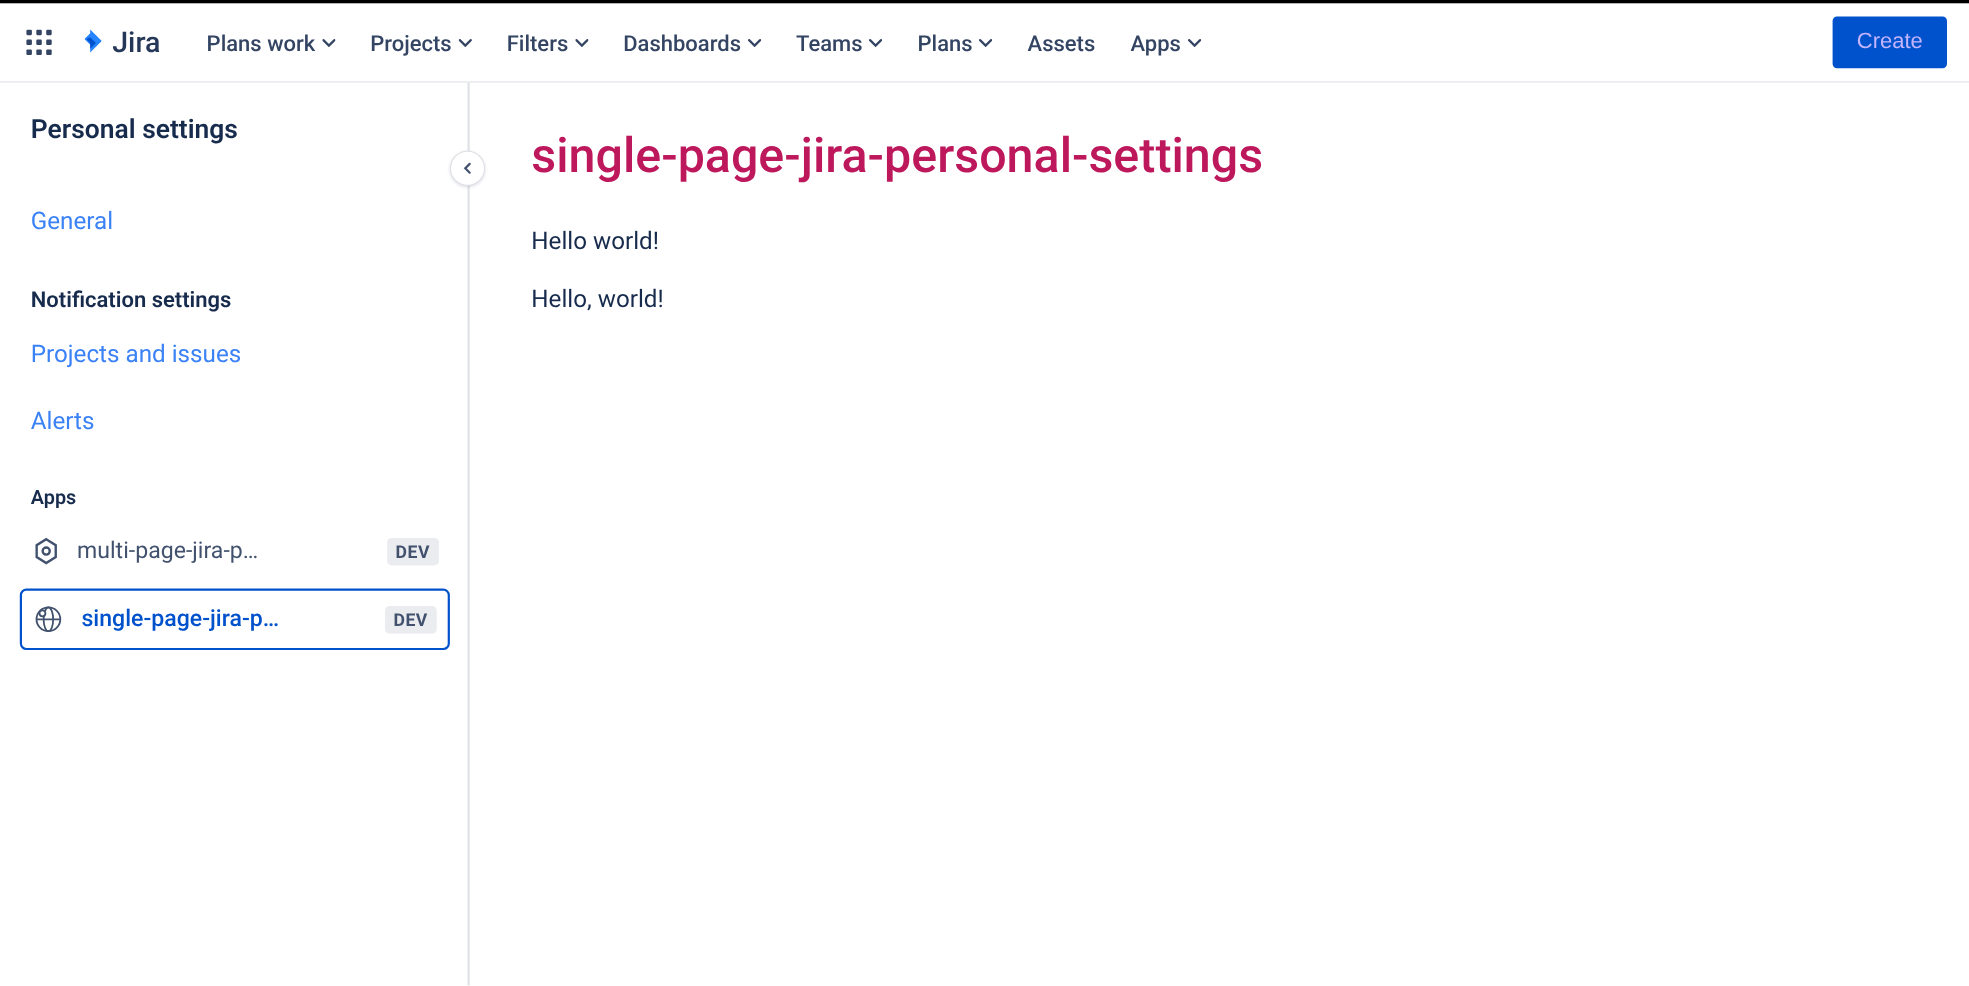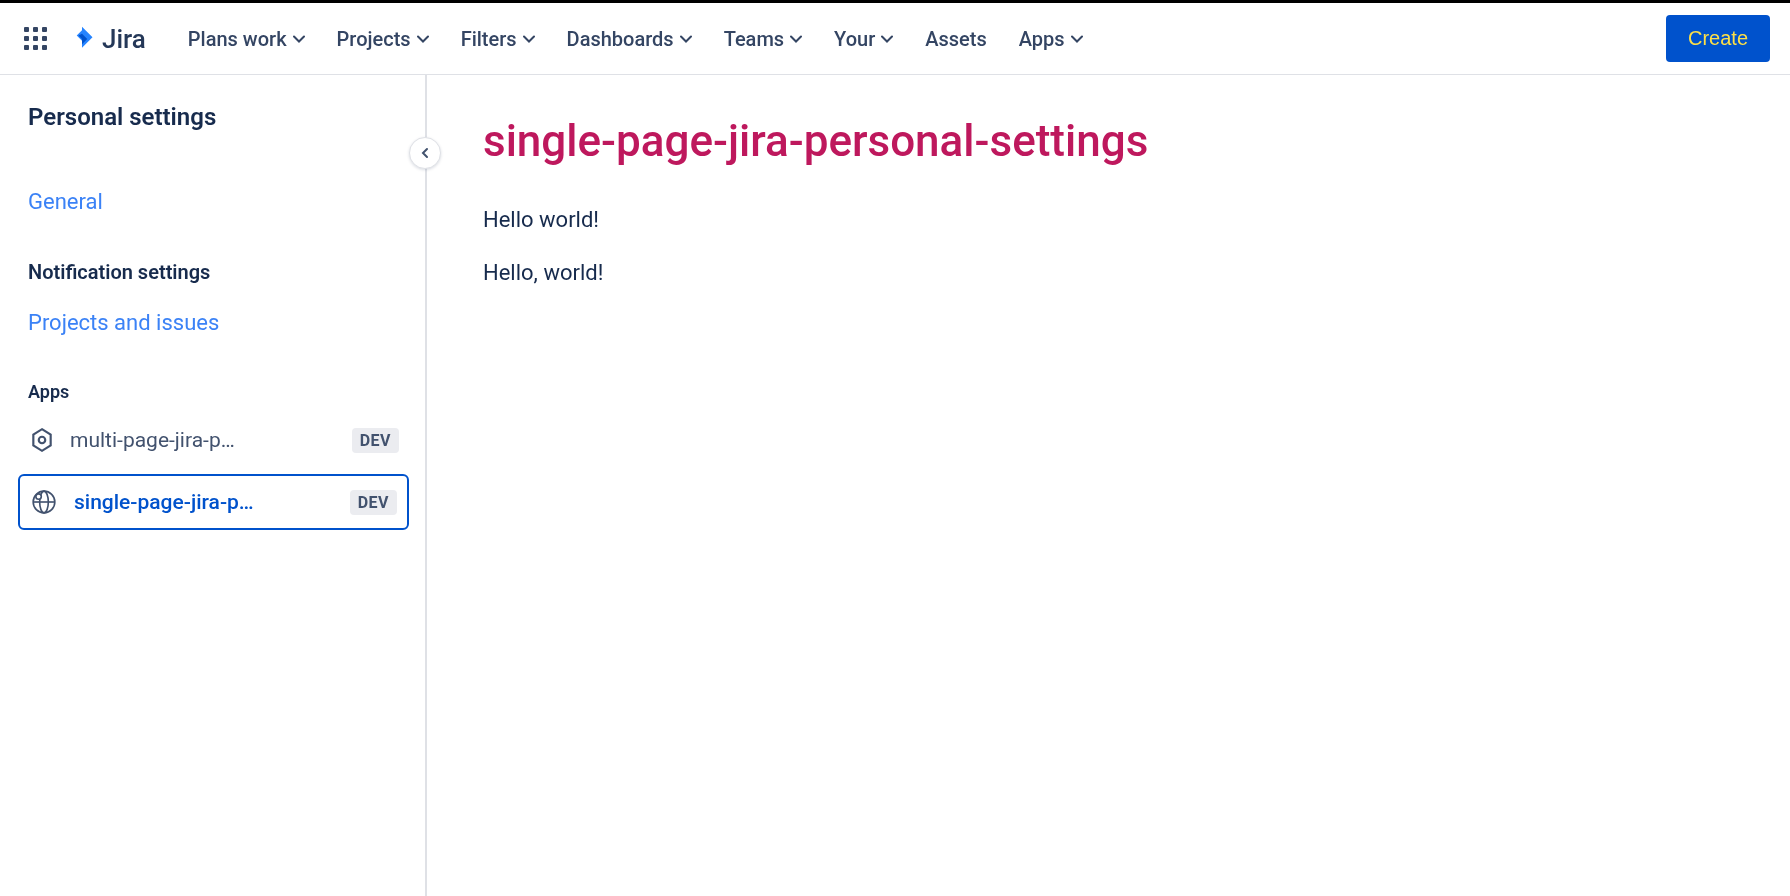--- a/index.html
+++ b/index.html
@@ -76,21 +76,21 @@
       cursor: pointer;
       border-radius: 4px;
     }
     .chevron-down {
       width: 12px;
       height: 8px;
     }
     .create-btn {
       margin-left: auto;
       background: #0052CC;
-      color: #fde047;
+      color: #c4b5fd;
       border: none;
       padding: 12px 22px;
       font-size: 20px;
       font-weight: 500;
       border-radius: 4px;
       cursor: pointer;
     }
 
     .main-layout {
       display: flex;
@@ -259,21 +259,21 @@
           <path d="M1 1.5 L6 6.5 L11 1.5" stroke="#344563" stroke-width="2" fill="none" stroke-linecap="round"></path>
         </svg>
     </div>
     <div class="nav-item">
       <span>Teams</span>
       <svg class="chevron-down" viewBox="0 0 12 8">
           <path d="M1 1.5 L6 6.5 L11 1.5" stroke="#344563" stroke-width="2" fill="none" stroke-linecap="round"></path>
         </svg>
     </div>
     <div class="nav-item">
-      <span>Your</span>
+      <span>Plans</span>
       <svg class="chevron-down" viewBox="0 0 12 8">
           <path d="M1 1.5 L6 6.5 L11 1.5" stroke="#344563" stroke-width="2" fill="none" stroke-linecap="round"></path>
         </svg>
     </div>
     <div class="nav-item">
       <span>Assets</span>
     </div>
     <div class="nav-item">
       <span>Apps</span>
       <svg class="chevron-down" viewBox="0 0 12 8">
@@ -294,20 +294,21 @@
     </div>
 
     <h2 class="sidebar-title">Personal settings</h2>
 
     <div class="sidebar-link">General</div>
 
     <div class="sidebar-section-label">Notification settings</div>
 
     <div class="sidebar-link">Projects and issues</div>
 
+    <div class="sidebar-link">Alerts</div>
 
     <div class="sidebar-apps-label">Apps</div>
 
     <div class="app-item">
       <div class="app-icon">
         <svg width="26" height="26" viewBox="0 0 24 24">
           <path d="M12 2 L20 7 L20 17 L12 22 L4 17 L4 7 Z" stroke="#42526E" stroke-width="2" fill="none"></path>
           <circle cx="12" cy="12" r="3" stroke="#42526E" stroke-width="2" fill="none"></circle>
         </svg>
       </div>

